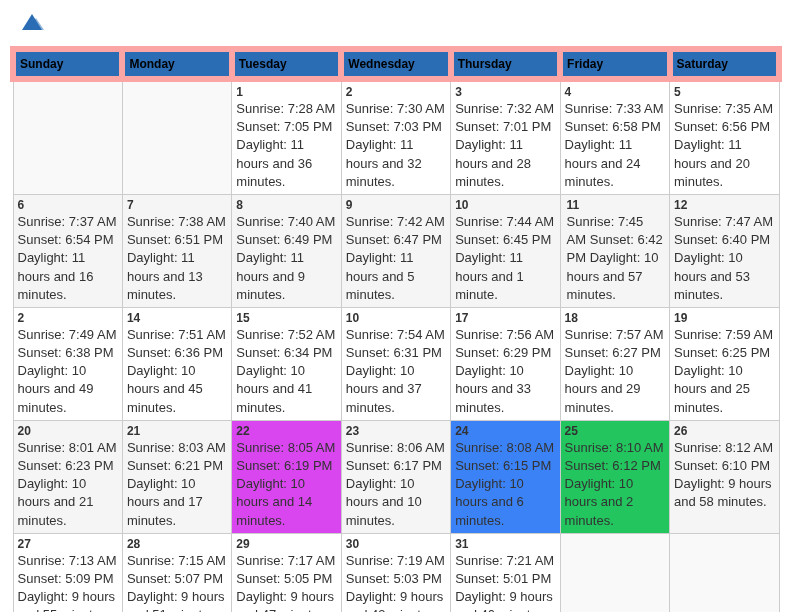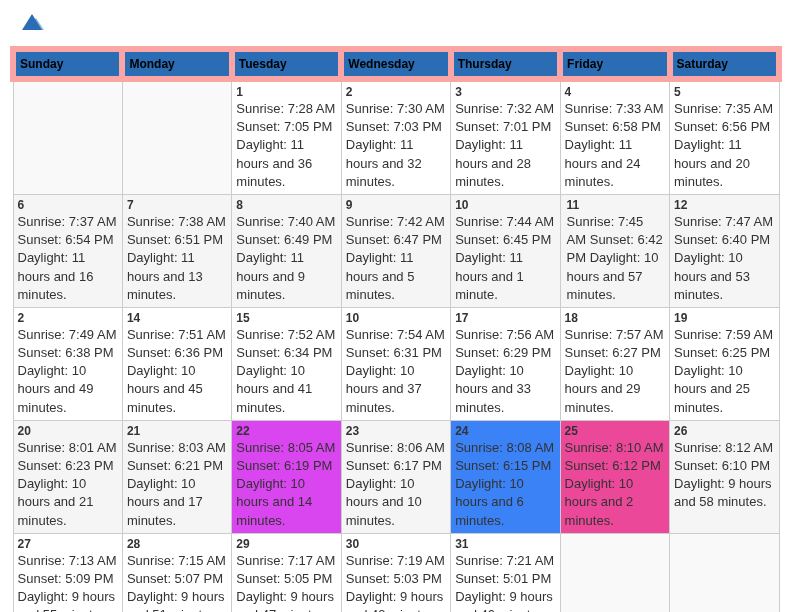--- a/index.html
+++ b/index.html
@@ -274,21 +274,21 @@
           <div class="day-detail">Sunrise: 8:06 AM
 Sunset: 6:17 PM
 Daylight: 10 hours and 10 minutes.</div>
         </td>
         <td style="background: #3b82f6;">
           <span class="day-number">24</span>
           <div class="day-detail">Sunrise: 8:08 AM
 Sunset: 6:15 PM
 Daylight: 10 hours and 6 minutes.</div>
         </td>
-        <td style="background: #ec4899;">
+        <td style="background: #22c55e;">
           <span class="day-number">25</span>
           <div class="day-detail">Sunrise: 8:10 AM
 Sunset: 6:12 PM
 Daylight: 10 hours and 2 minutes.</div>
         </td>
         <td style="background: rgb(245, 245, 245); margin-top: 7px;">
           <span class="day-number">26</span>
           <div class="day-detail">Sunrise: 8:12 AM
 Sunset: 6:10 PM
 Daylight: 9 hours and 58 minutes.</div>

